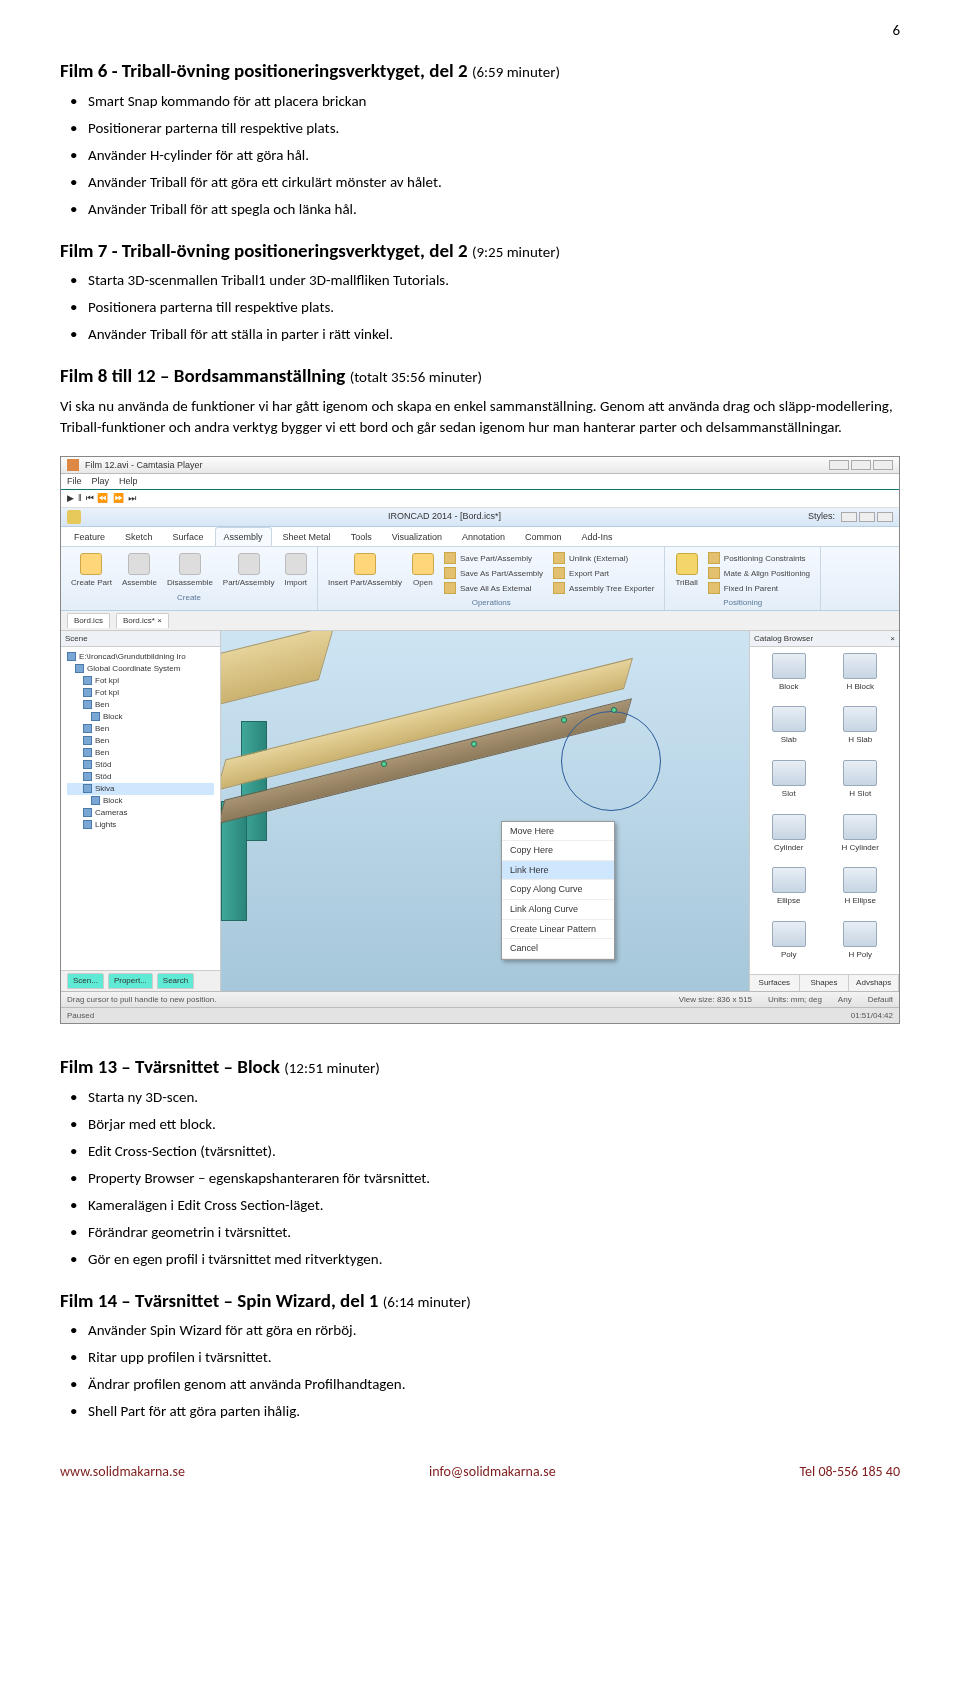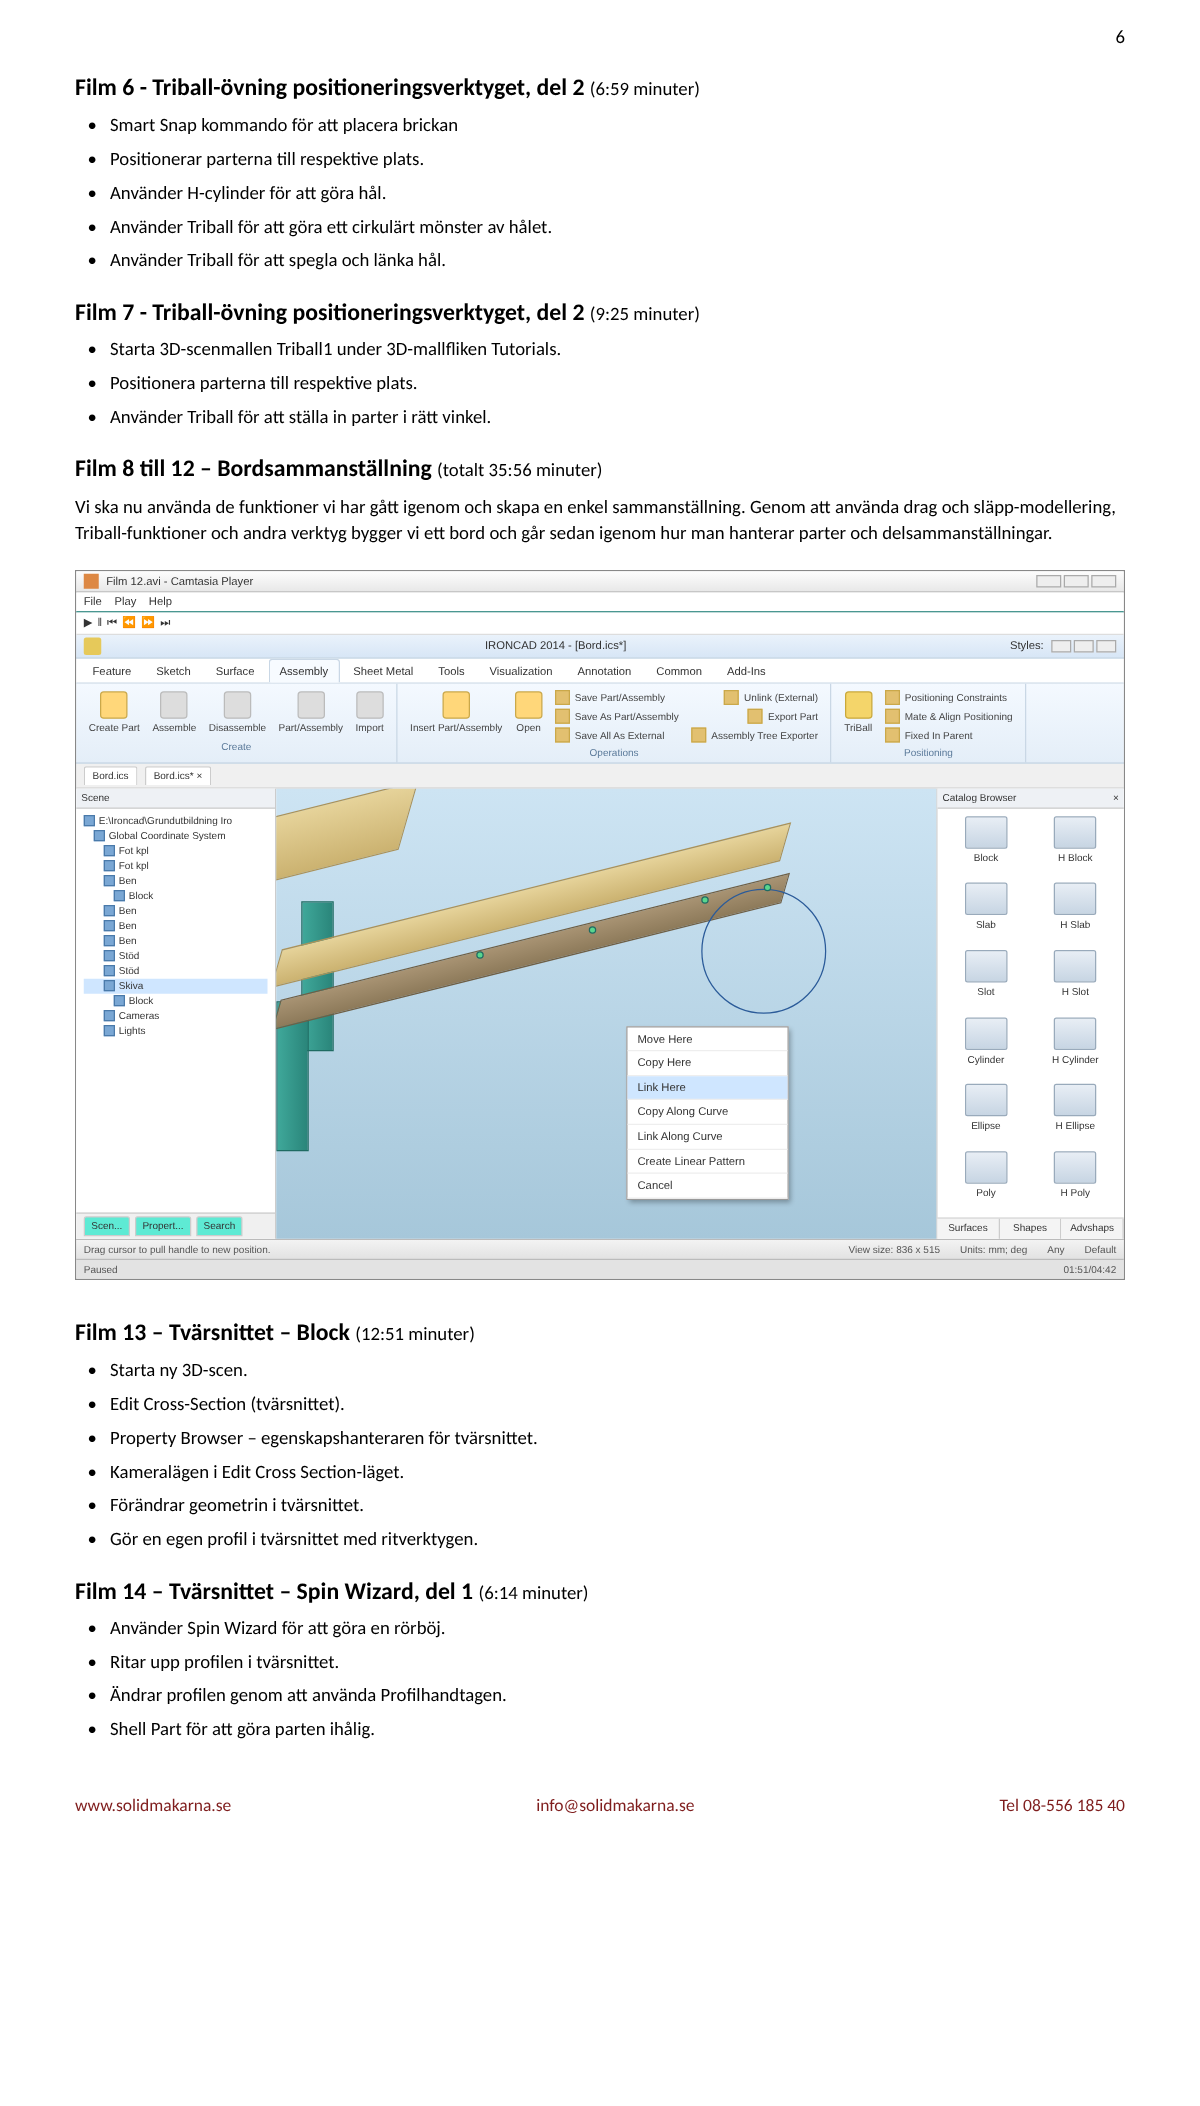--- a/index.html
+++ b/index.html
@@ -75,21 +75,21 @@
   .ss-tree .node.sel { background:#cfe6ff; }
   .ss-viewport { flex:1; position:relative; background:linear-gradient(#cde4f3,#a6c7da); overflow:hidden; }
   .plank { position:absolute; transform-origin:left center; }
   .plank1 { width:420px; height:28px; background:linear-gradient(#e6d39a,#cbb270); left:0; top:130px; transform:rotate(-14deg) skewX(-30deg); border:1px solid #aa925a; }
   .plank2 { width:420px; height:22px; background:linear-gradient(#a89373,#8d7a5a); left:0; top:170px; transform:rotate(-14deg) skewX(-30deg); border:1px solid #6e5f46; }
   .plank3 { width:140px; height:50px; background:linear-gradient(#e6d39a,#cbb270); left:-30px; top:30px; transform:rotate(-14deg) skewX(-30deg); border:1px solid #aa925a; }
   .support { position:absolute; width:26px; height:120px; background:linear-gradient(90deg,#3fa89a,#2a857a); left:20px; top:90px; border:1px solid #1f6b62; }
   .support2 { position:absolute; width:26px; height:120px; background:linear-gradient(90deg,#3fa89a,#2a857a); left:0px; top:170px; border:1px solid #1f6b62; }
   .circle-pt { position:absolute; width:6px; height:6px; background:#59d68e; border-radius:50%; border:1px solid #1f6b62; }
   .arc-circ { position:absolute; width:100px; height:100px; border:1px solid #2b5b99; border-radius:50%; left:340px; top:80px; }
-  .ctx-menu { position:absolute; left:280px; top:190px; background:#fff; border:1px solid #999; box-shadow:2px 2px 4px rgba(0,0,0,0.3); font-size:9px; width:130px; }
+  .ctx-menu { position:absolute; left:280px; top:190px; background:#fff; border:1px solid #999; box-shadow:2px 2px 4px rgba(0,0,0,0.3); font-size:9px; width:114px; }
   .ctx-menu .mi { padding:3px 8px; border-bottom:1px solid #eee; }
   .ctx-menu .mi.sel { background:#cfe6ff; }
   .ss-right { width:150px; border-left:1px solid #ccc; background:#fff; display:flex; flex-direction:column; font-size:8px;}
   .ss-right-head { background:#eef1f5; padding:2px 4px; border-bottom:1px solid #ccc; display:flex; justify-content:space-between;}
   .ss-catalog { padding:6px; flex:1; display:grid; grid-template-columns:1fr 1fr; gap:6px; }
   .ss-catalog .item { display:flex; flex-direction:column; align-items:center; gap:2px; }
   .ss-catalog .shape { width:34px; height:26px; background:linear-gradient(#e8eef5,#c7d5e3); border:1px solid #9ab; border-radius:2px; }
   .ss-right-tabs { display:flex; border-top:1px solid #ccc; font-size:8px; }
   .ss-right-tabs span { flex:1; text-align:center; padding:2px; border-right:1px solid #ccc; background:#f4f4f4;}
   .ss-statusbar { background:linear-gradient(#f3f3f3,#e2e2e2); border-top:1px solid #bbb; padding:2px 6px; display:flex; align-items:center; font-size:8px; gap:16px; color:#555;}
@@ -229,21 +229,21 @@
             </div>
           <div class="ss-smallbtn">
               <span class="ic"></span>
               <span>Save As Part/Assembly</span>
             </div>
           <div class="ss-smallbtn">
               <span class="ic"></span>
               <span>Save All As External</span>
             </div>
         </div>
-        <div style="display:flex;flex-direction:column;gap:1px;align-items:flex-end;">
+        <div style="display:flex;flex-direction:column;gap:1px;">
           <div class="ss-smallbtn">
               <span class="ic"></span>
               <span>Unlink (External)</span>
             </div>
           <div class="ss-smallbtn">
               <span class="ic"></span>
               <span>Export Part</span>
             </div>
           <div class="ss-smallbtn">
               <span class="ic"></span>
@@ -453,20 +453,21 @@
     <span>01:51/04:42</span>
   </div>
 </div>
 
 <div class="section-title">
   <span>Film 13 – Tvärsnittet – Block</span>
   <span class="sub">(12:51 minuter)</span>
 </div>
 <ul class="bullets">
   <li>Starta ny 3D-scen.</li>
+  <li>Börjar med ett block.</li>
   <li>Edit Cross-Section (tvärsnittet).</li>
   <li>Property Browser – egenskapshanteraren för tvärsnittet.</li>
   <li>Kameralägen i Edit Cross Section-läget.</li>
   <li>Förändrar geometrin i tvärsnittet.</li>
   <li>Gör en egen profil i tvärsnittet med ritverktygen.</li>
 </ul>
 
 <div class="section-title">
   <span>Film 14 – Tvärsnittet – Spin Wizard, del 1</span>
   <span class="sub">(6:14 minuter)</span>

